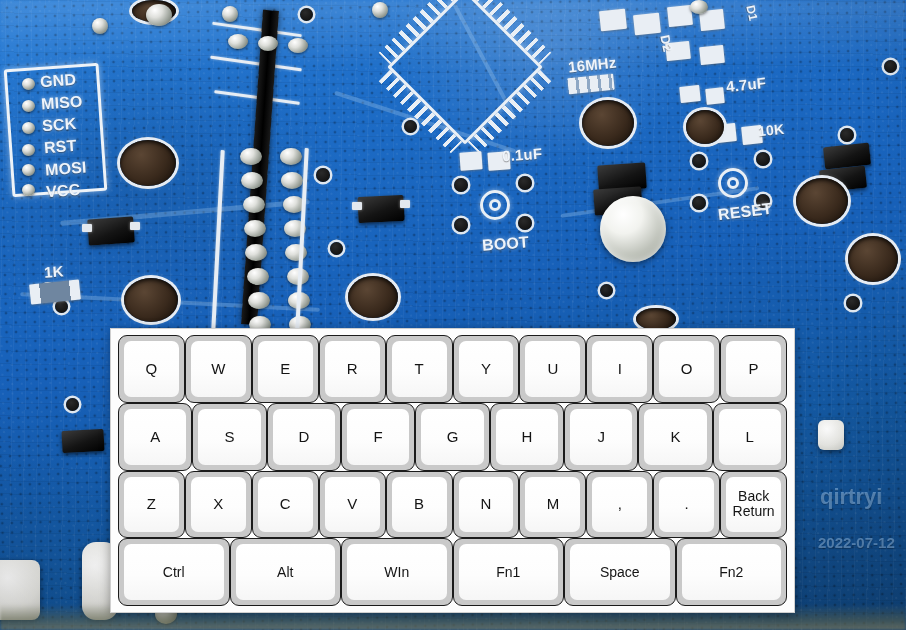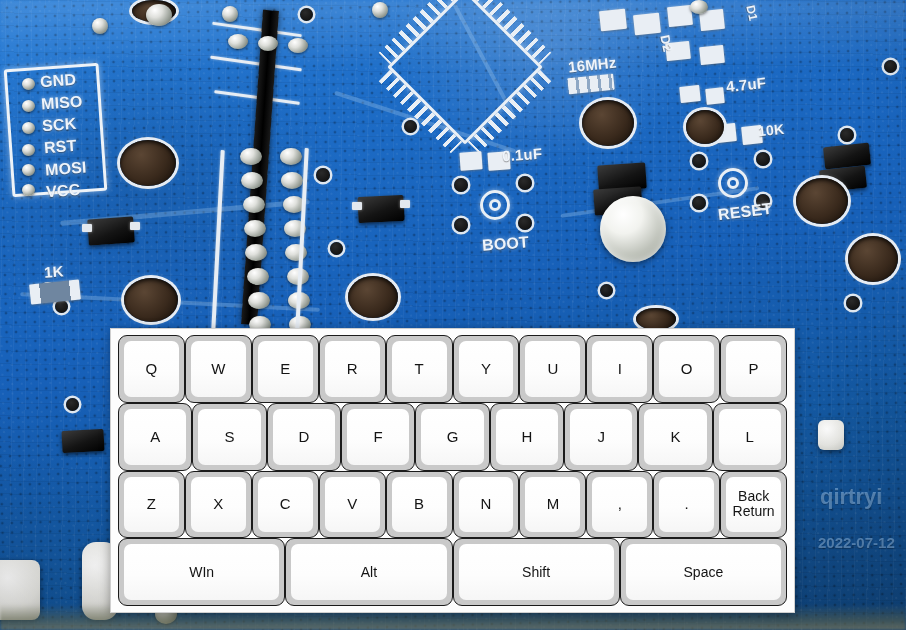--- a/index.html
+++ b/index.html
@@ -461,27 +461,33 @@
         <div class="key-cell">
           <div class="key-cap">.</div>
         </div>
         <div class="key-cell">
           <div class="key-cap small">Back
 Return</div>
         </div>
       </div>
       <div class="kb-row">
         <div class="key-cell">
+          <div class="key-cap small">Ctrl</div>
+        </div>
+        <div class="key-cell">
+          <div class="key-cap small">Alt</div>
+        </div>
+        <div class="key-cell">
           <div class="key-cap small">WIn</div>
         </div>
         <div class="key-cell">
-          <div class="key-cap small">Alt</div>
-        </div>
-        <div class="key-cell">
-          <div class="key-cap small">Shift</div>
+          <div class="key-cap small">Fn1</div>
         </div>
         <div class="key-cell">
           <div class="key-cap small">Space</div>
         </div>
+        <div class="key-cell">
+          <div class="key-cap small">Fn2</div>
+        </div>
       </div>
     </div>
 
 </div>
 
 </body></html>

